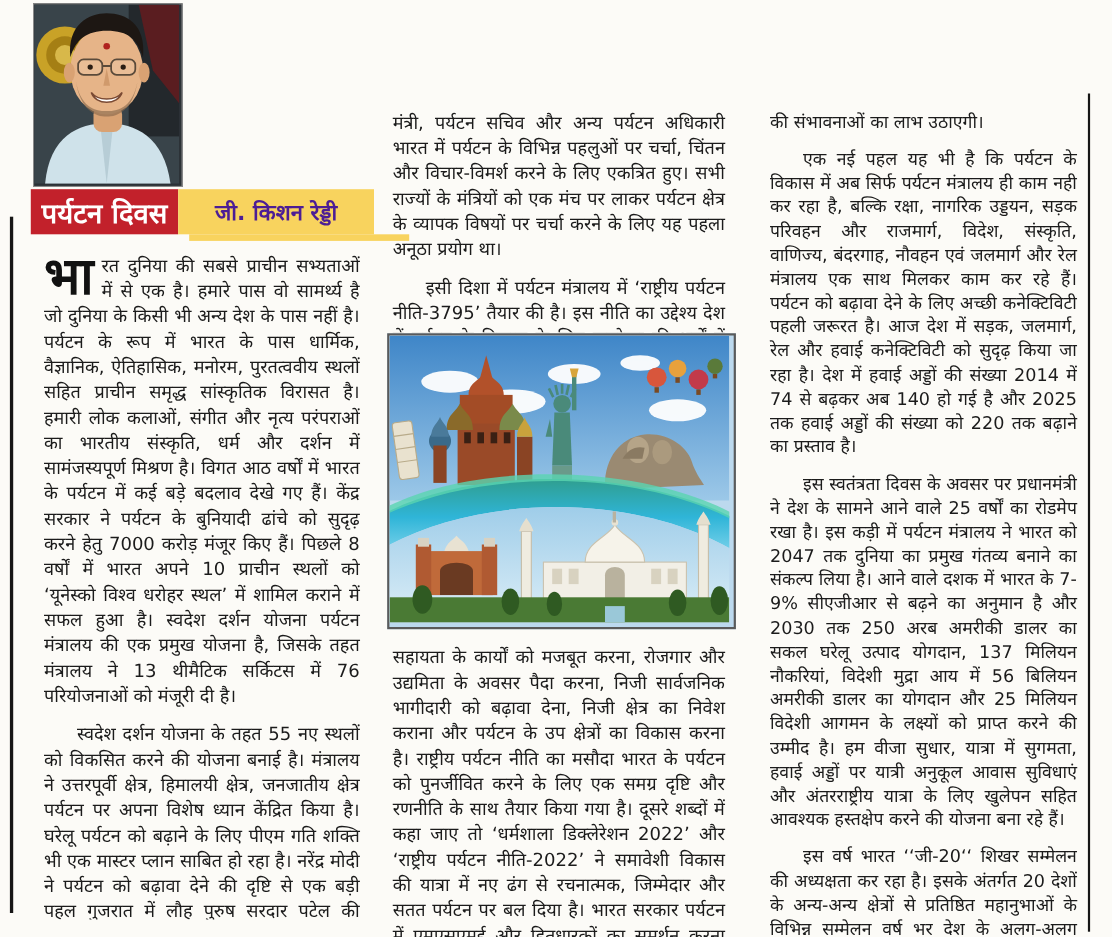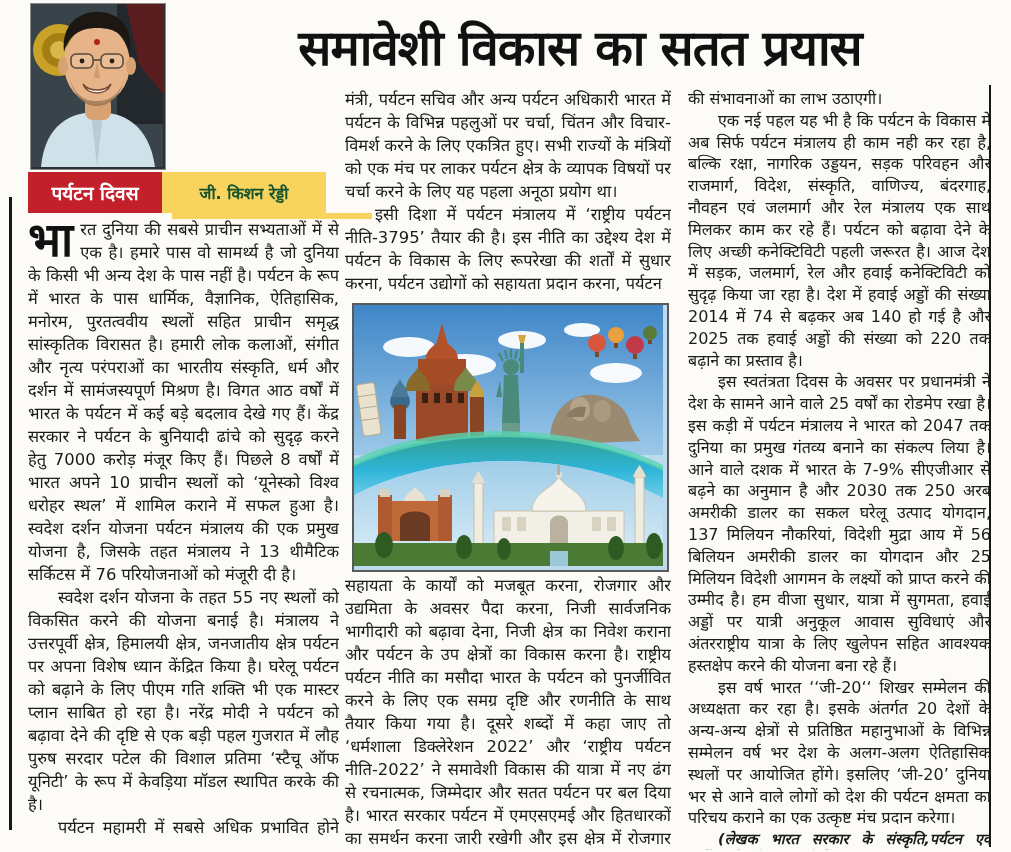--- a/index.html
+++ b/index.html
@@ -17,46 +17,46 @@
   .rule-right{left:989px;top:85px;width:2px;height:762px;}
 
   .photo{
     position:absolute;left:30px;top:3px;width:134px;height:165px;
     border:1px solid #8a8a8a;background:#2b3136;overflow:hidden;
   }
   .kicker{
     position:absolute;left:28px;top:172px;width:134px;height:41px;
     background:#c2212b;color:#ffffff;
     display:flex;align-items:center;justify-content:center;
-    font-weight:bold;font-size:19px;
+    font-weight:bold;font-size:25px;
   }
   .author{
-    position:absolute;left:162px;top:172px;width:164px;height:41px;
-    background:#f8d35e;color:#14532d;
+    position:absolute;left:162px;top:172px;width:178px;height:41px;
+    background:#f8d35e;color:#4c1d95;
     display:flex;align-items:center;justify-content:center;
-    font-weight:bold;font-size:16px;
+    font-weight:bold;font-size:20px;
   }
   .author-underline{
     position:absolute;left:172px;top:213px;width:200px;height:6px;
     background:#f8d35e;
   }
 
   .headline{
     position:absolute;left:185px;top:10px;width:790px;height:72px;
     display:flex;align-items:center;justify-content:center;
     font-weight:bold;font-size:49px;color:#111111;
     letter-spacing:-1px;white-space:nowrap;
   }
 
   .col{
     position:absolute;
     font-size:16.4px;line-height:23px;
     text-align:justify;overflow:hidden;
   }
-  .col p{margin:0;text-indent:30px;}
+  .col p{margin:12px;text-indent:30px;}
   .col p.noindent{text-indent:0;}
   .col1{left:28px;top:218px;width:311px;height:618px;}
   .col2-top{left:345px;top:88px;width:326px;height:214px;}
   .col2-bottom{left:345px;top:574px;width:326px;height:278px;}
   .col3{left:688px;top:88px;width:303px;height:762px;font-size:16px;line-height:21.8px;}
 
   .dropcap{
     float:left;
     font-size:47px;line-height:40px;
     font-weight:bold;color:#111;
@@ -77,21 +77,20 @@
   .photo svg{display:block;}
 </style>
 </head>
 <body>
 
 <div class="page">
 
   <div class="rule-v rule-left"></div>
   <div class="rule-v rule-right"></div>
 
-  <div class="headline">समावेशी विकास का सतत प्रयास</div>
 
   <div class="photo">
     <svg width="132" height="163" viewBox="0 0 132 163" xmlns="http://www.w3.org/2000/svg">
       <rect x="0" y="0" width="132" height="163" fill="#39444a"></rect>
       <rect x="86" y="0" width="46" height="120" fill="#23282c"></rect>
       <path d="M95 0 L132 0 L132 90 L108 60 Z" fill="#5a1d20"></path>
       <circle cx="28" cy="46" r="26" fill="#c9a227"></circle>
       <circle cx="28" cy="46" r="17" fill="#a57f14"></circle>
       <circle cx="28" cy="46" r="9" fill="#d8b84a"></circle>
 

